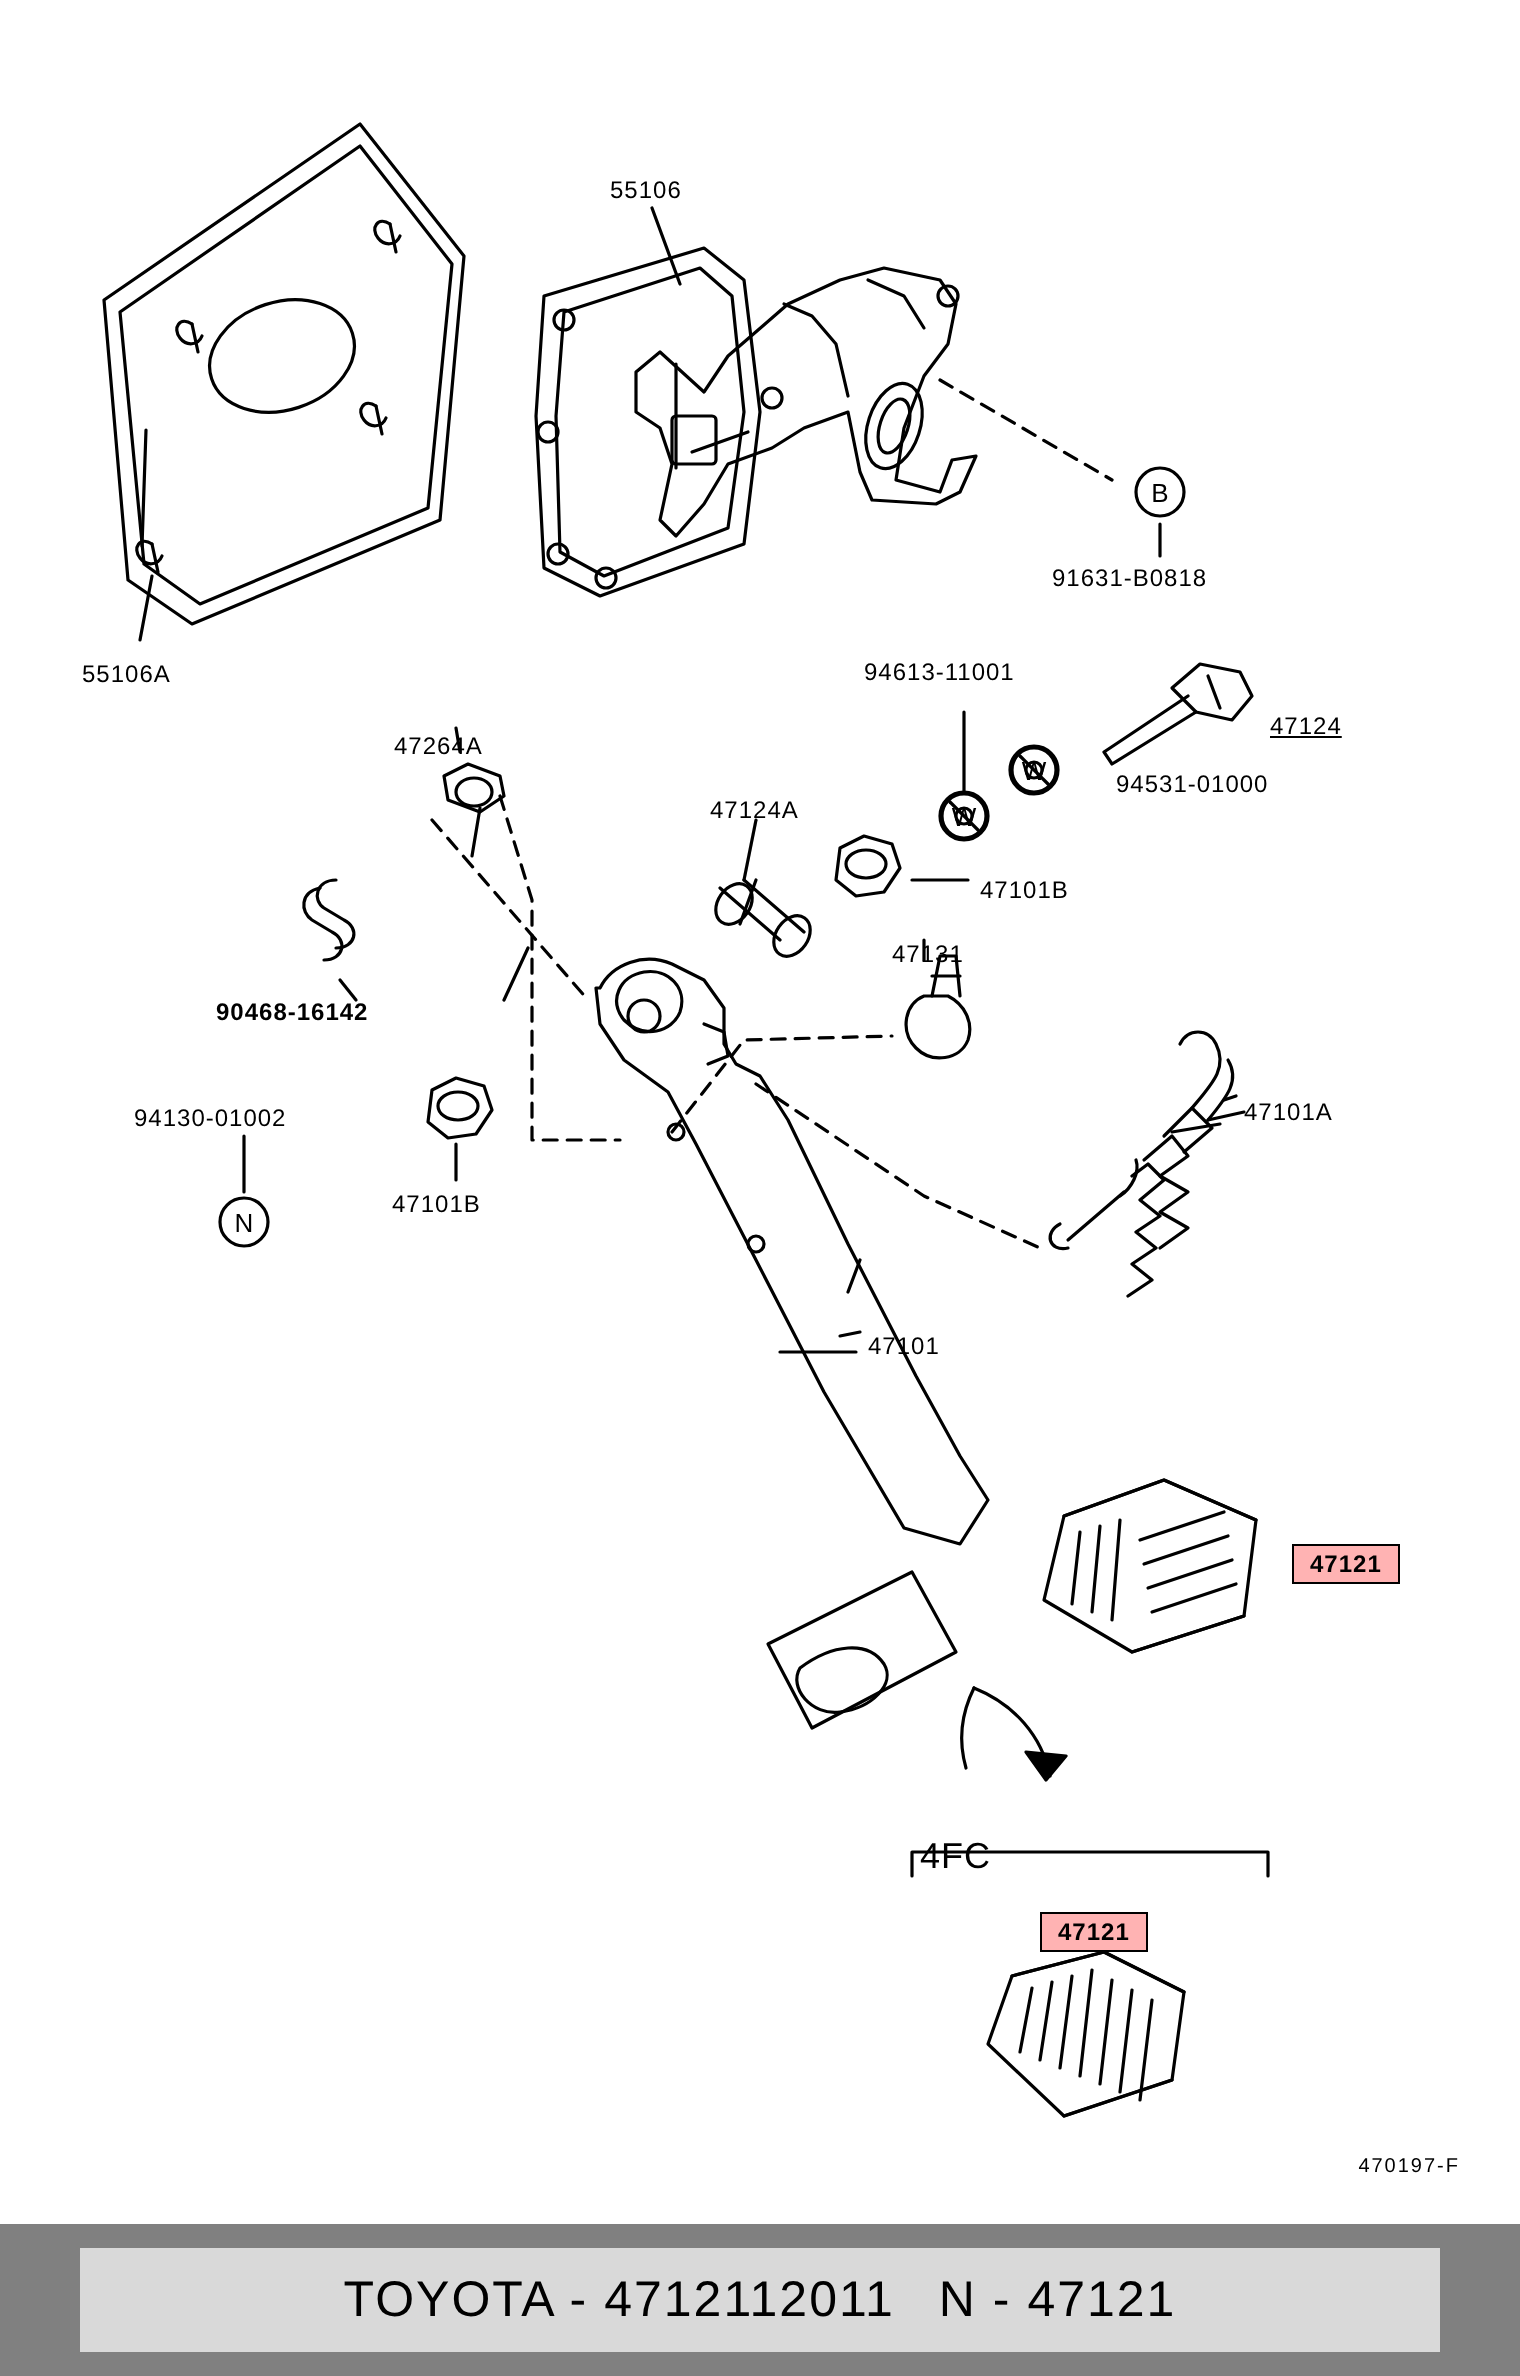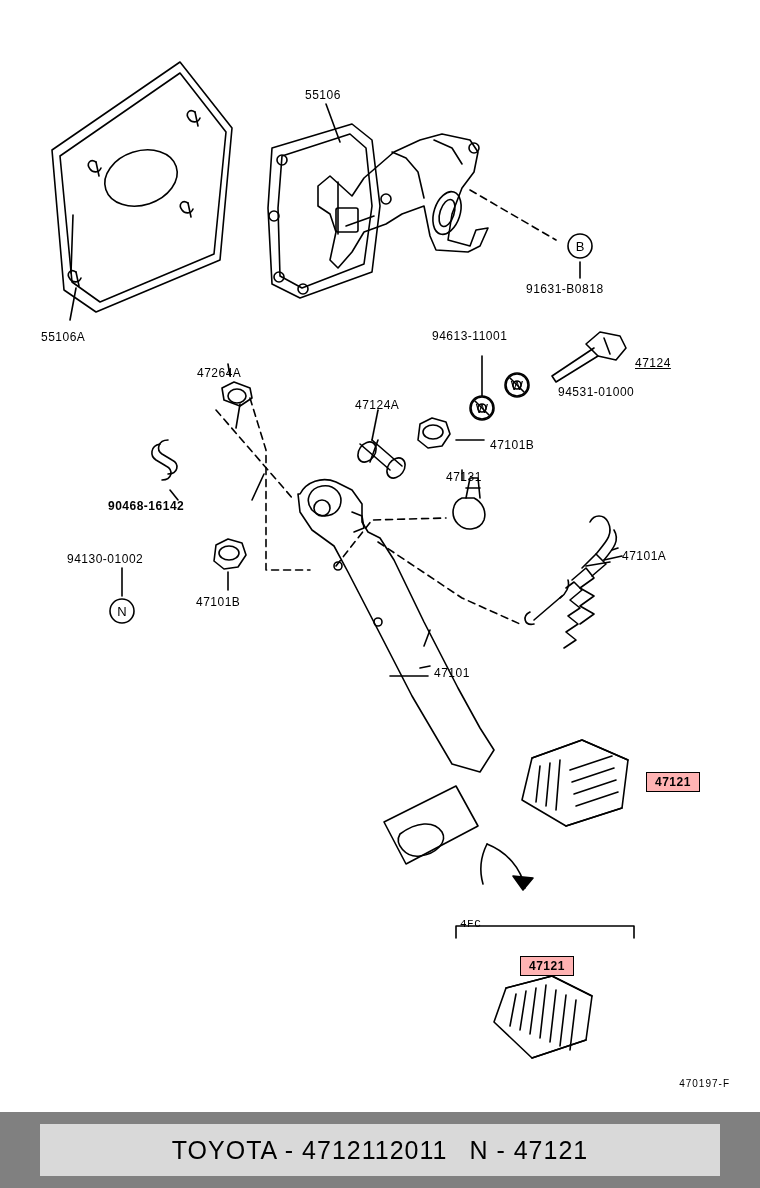--- a/index.html
+++ b/index.html
@@ -35,22 +35,21 @@
     white-space: nowrap;
   }
   .lbl.hl {
     background: #ffb3b3;
     border: 1px solid #000000;
     padding: 2px 8px;
     font-weight: bold;
     margin-left: 14px;
   }
   .lbl.small {
-    font-size: 11px;
-    font-family: Liberation Mono, monospace;
+    font-size: 18px;
   }
   .footer-bar {
     position: absolute;
     left: 0;
     top: 1112px;
     width: 760px;
     height: 76px;
     background: #808080;
     display: flex;
     align-items: center;

